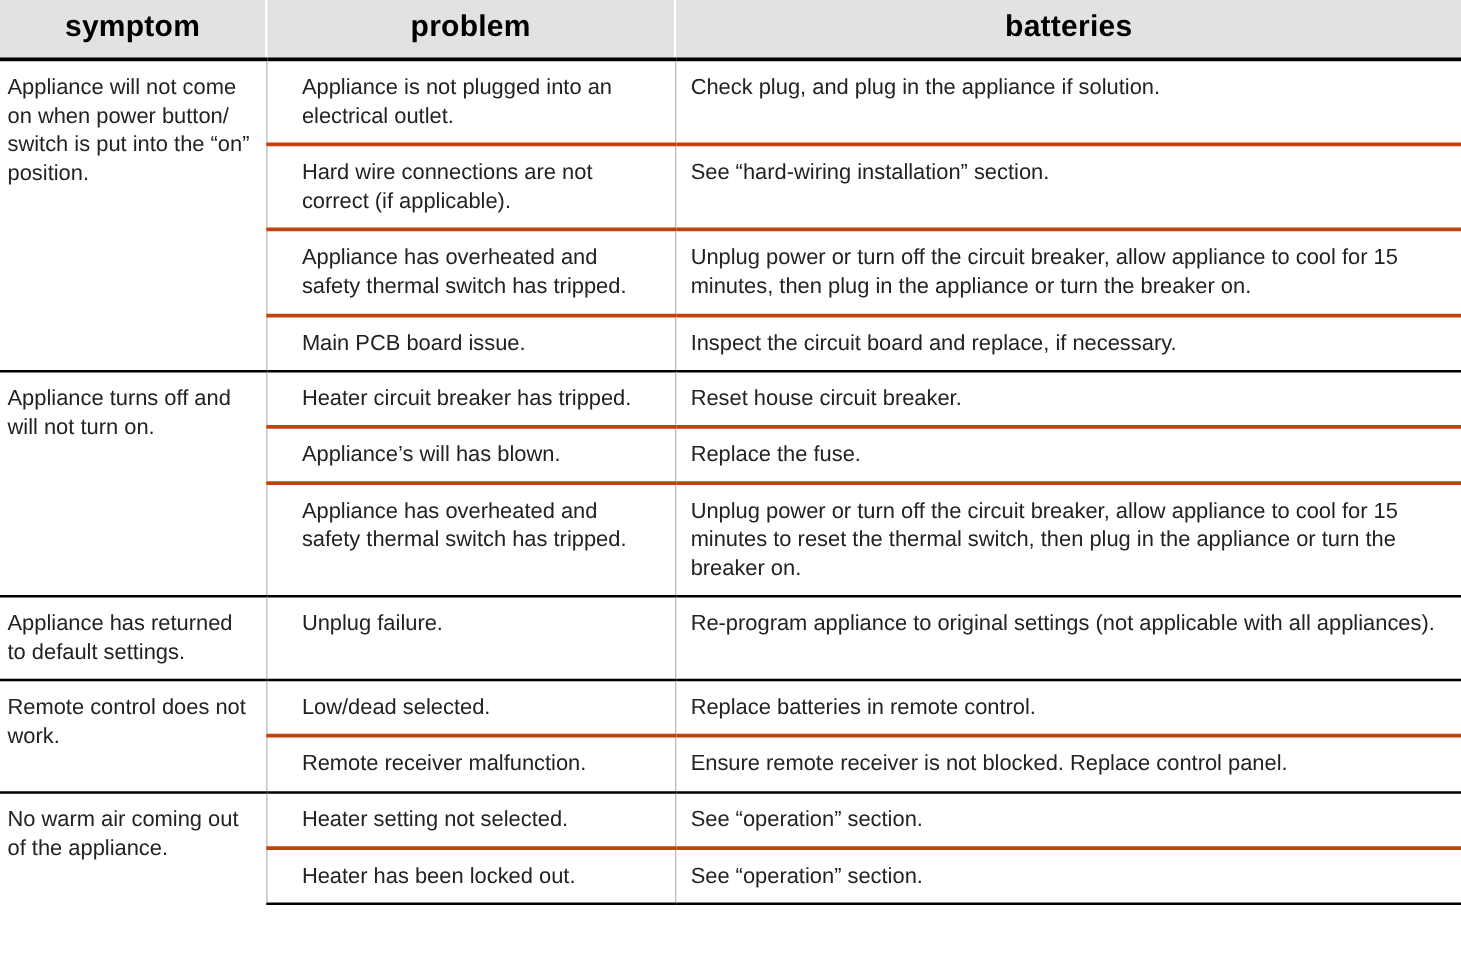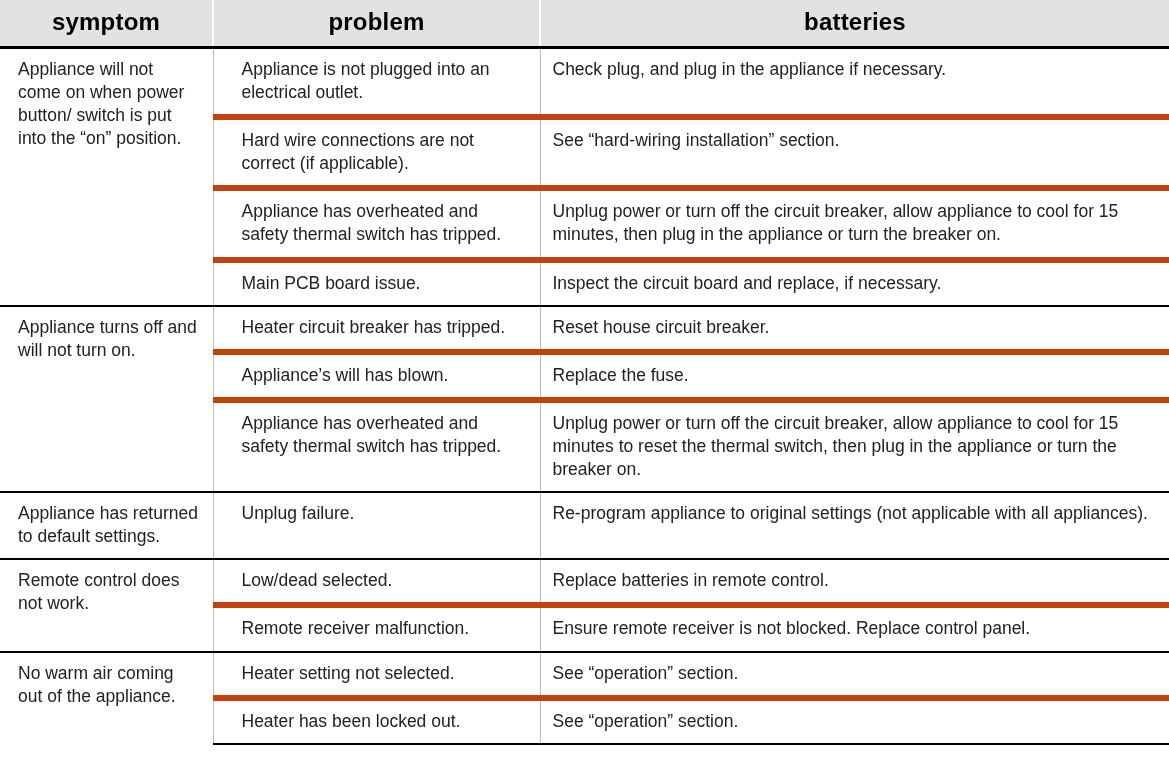--- a/index.html
+++ b/index.html
@@ -45,32 +45,32 @@
 
   td {
     vertical-align: top;
     font-size: 17.5px;
     line-height: 1.32;
     padding: 9px 12px 10px 12px;
     color: #222;
   }
   td.symptom-cell {
     border-right: 1px solid #b9b9b9;
-    padding-left: 18px;
+    padding-left: 6px;
   }
   td.problem-cell {
     border-right: 1px solid #b9b9b9;
     padding-left: 28px;
   }
   tr.group-start > td {
     border-top: 2.5px solid #000;
   }
   tr.sub-row > td.problem-cell,
   tr.sub-row > td.solution-cell {
-    border-top: 6px solid #c2410c;
+    border-top: 3px solid #c2410c;
   }
   tr.last-row > td {
     border-bottom: 2.5px solid #000;
   }
 </style>
 </head>
 <body>
 
 <div class="sheet">
   <table class="troubleshoot">
@@ -84,21 +84,21 @@
         <th class="sep-right">symptom</th>
         <th class="sep-right">problem</th>
         <th>batteries</th>
       </tr>
     </thead>
     <tbody>
 
       <tr class="group-start">
         <td class="symptom-cell" rowspan="4">Appliance will not come on when power button/ switch is put into the “on” position.</td>
         <td class="problem-cell">Appliance is not plugged into an electrical outlet.</td>
-        <td class="solution-cell">Check plug, and plug in the appliance if necessary.</td>
+        <td class="solution-cell">Check plug, and plug in the appliance if solution.</td>
       </tr>
       <tr class="sub-row">
         <td class="problem-cell">Hard wire connections are not correct (if applicable).</td>
         <td class="solution-cell">See “hard-wiring installation” section.</td>
       </tr>
       <tr class="sub-row">
         <td class="problem-cell">Appliance has overheated and safety thermal switch has tripped.</td>
         <td class="solution-cell">Unplug power or turn off the circuit breaker, allow appliance to cool for 15 minutes, then plug in the appliance or turn the breaker on.</td>
       </tr>
       <tr class="sub-row">

